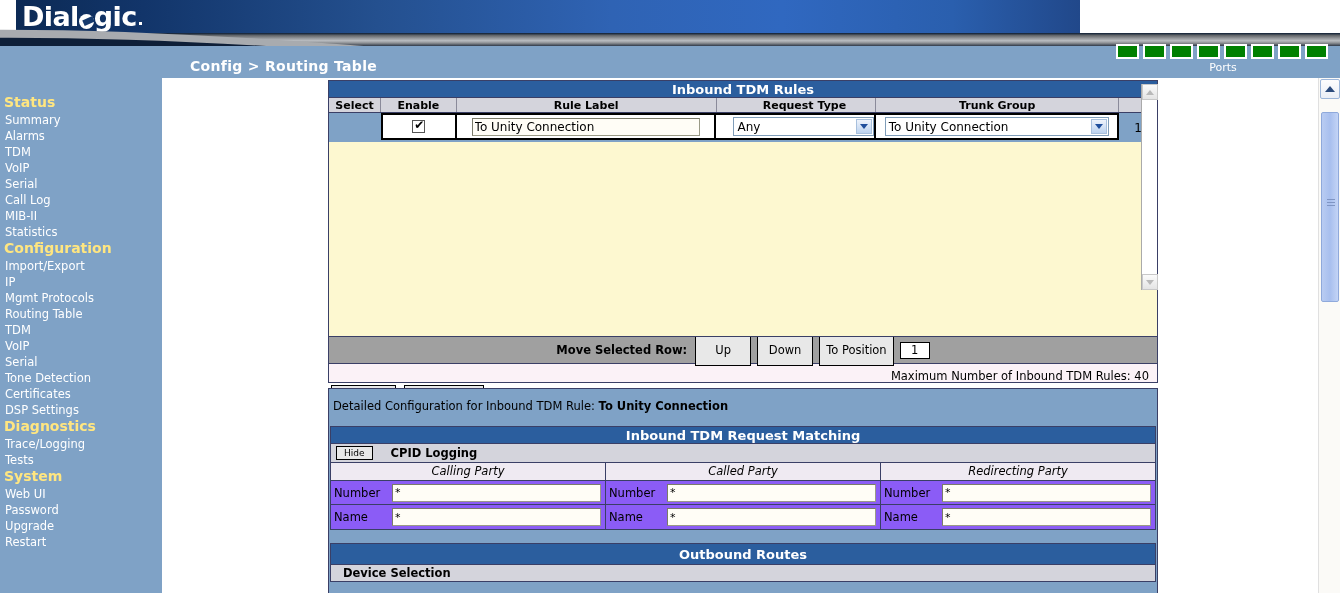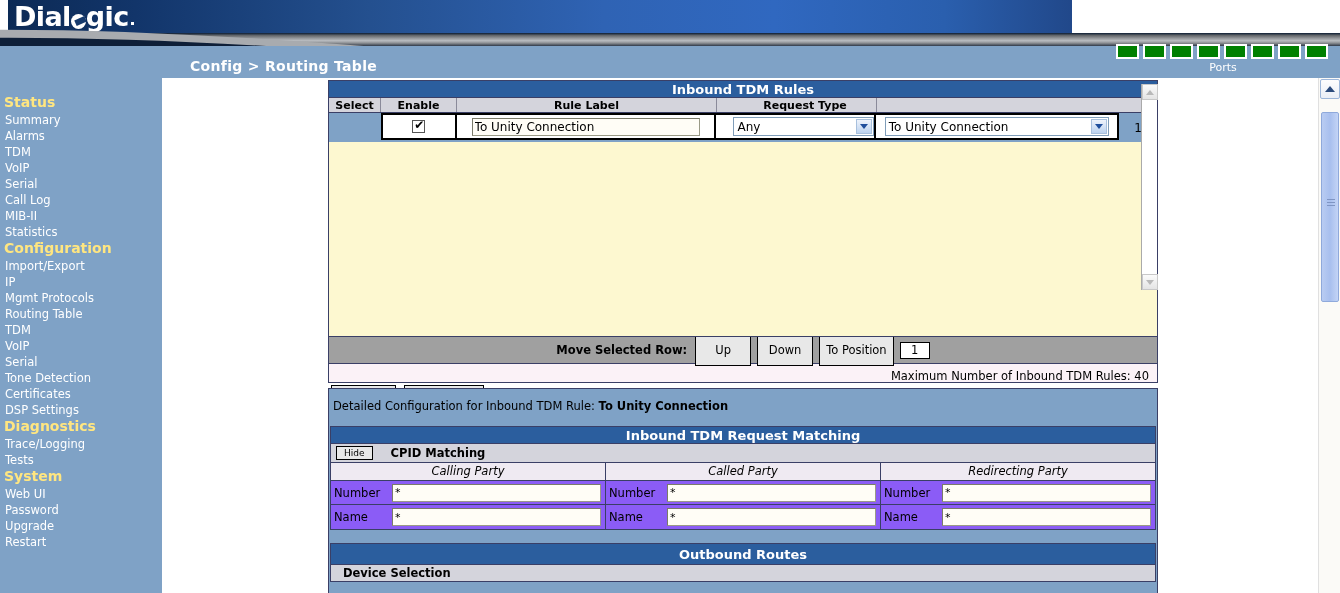--- a/index.html
+++ b/index.html
@@ -8,21 +8,21 @@
     width: 1340px; height: 593px;
     overflow: hidden;
     font-family: "Liberation Sans", sans-serif;
     background: #ffffff;
   }
 
   #app { position: relative; width: 1340px; height: 593px; overflow: hidden; }
 
   
   .banner {
-    position: absolute; left: 8px; top: 0; width: 1064px; height: 38px;
+    position: absolute; left: 16px; top: 0; width: 1064px; height: 38px;
     background: linear-gradient(to right, #0c2a55 0%, #12356a 12%, #24508f 34%, #2f63b4 56%, #3068c0 72%, #2a5fae 88%, #21488a 100%);
     overflow: hidden;
   }
   .logo {
     position: absolute; left: 6px; top: 1px;
     color: #ffffff;
     font-family: "DejaVu Sans", sans-serif;
     font-size: 27px; font-weight: bold;
     letter-spacing: -0.6px;
   }
@@ -403,20 +403,21 @@
   <div class="content">
 
     <div class="panel" id="rules-panel">
       <div class="panel-title">Inbound TDM Rules</div>
 
       <div class="rules-head">
         <div class="c-select">Select</div>
         <div class="c-enable">Enable</div>
         <div class="c-label">Rule Label</div>
         <div class="c-request">Request Type</div>
+        <div class="c-trunk">Trunk Group</div>
         <div class="c-num"></div>
       </div>
 
       <div class="rules-rowarea">
         <div class="rule-row">
           <div class="c-select"></div>
           <div class="c-enable rule-cellbox" style="width:76px;">
             <div class="chk"></div>
           </div>
           <div class="c-label rule-cellbox" style="width:260px;border-left:none;">
@@ -465,21 +466,21 @@
       <div class="detail-header">
         <span>Detailed Configuration for Inbound TDM Rule:</span>
         <b>To Unity Connection</b>
       </div>
 
       <div class="subpanel">
         <div class="panel-title">Inbound TDM Request Matching</div>
 
         <div class="cpid-bar">
           <button class="hide-btn">Hide</button>
-          <span class="cpid-title">CPID Matching</span>
+          <span class="cpid-title">CPID Logging</span>
         </div>
 
         <div class="party-head">
           <div>Calling Party</div>
           <div>Called Party</div>
           <div>Redirecting Party</div>
         </div>
 
         <div class="party-rows">
           <div class="party-row">

